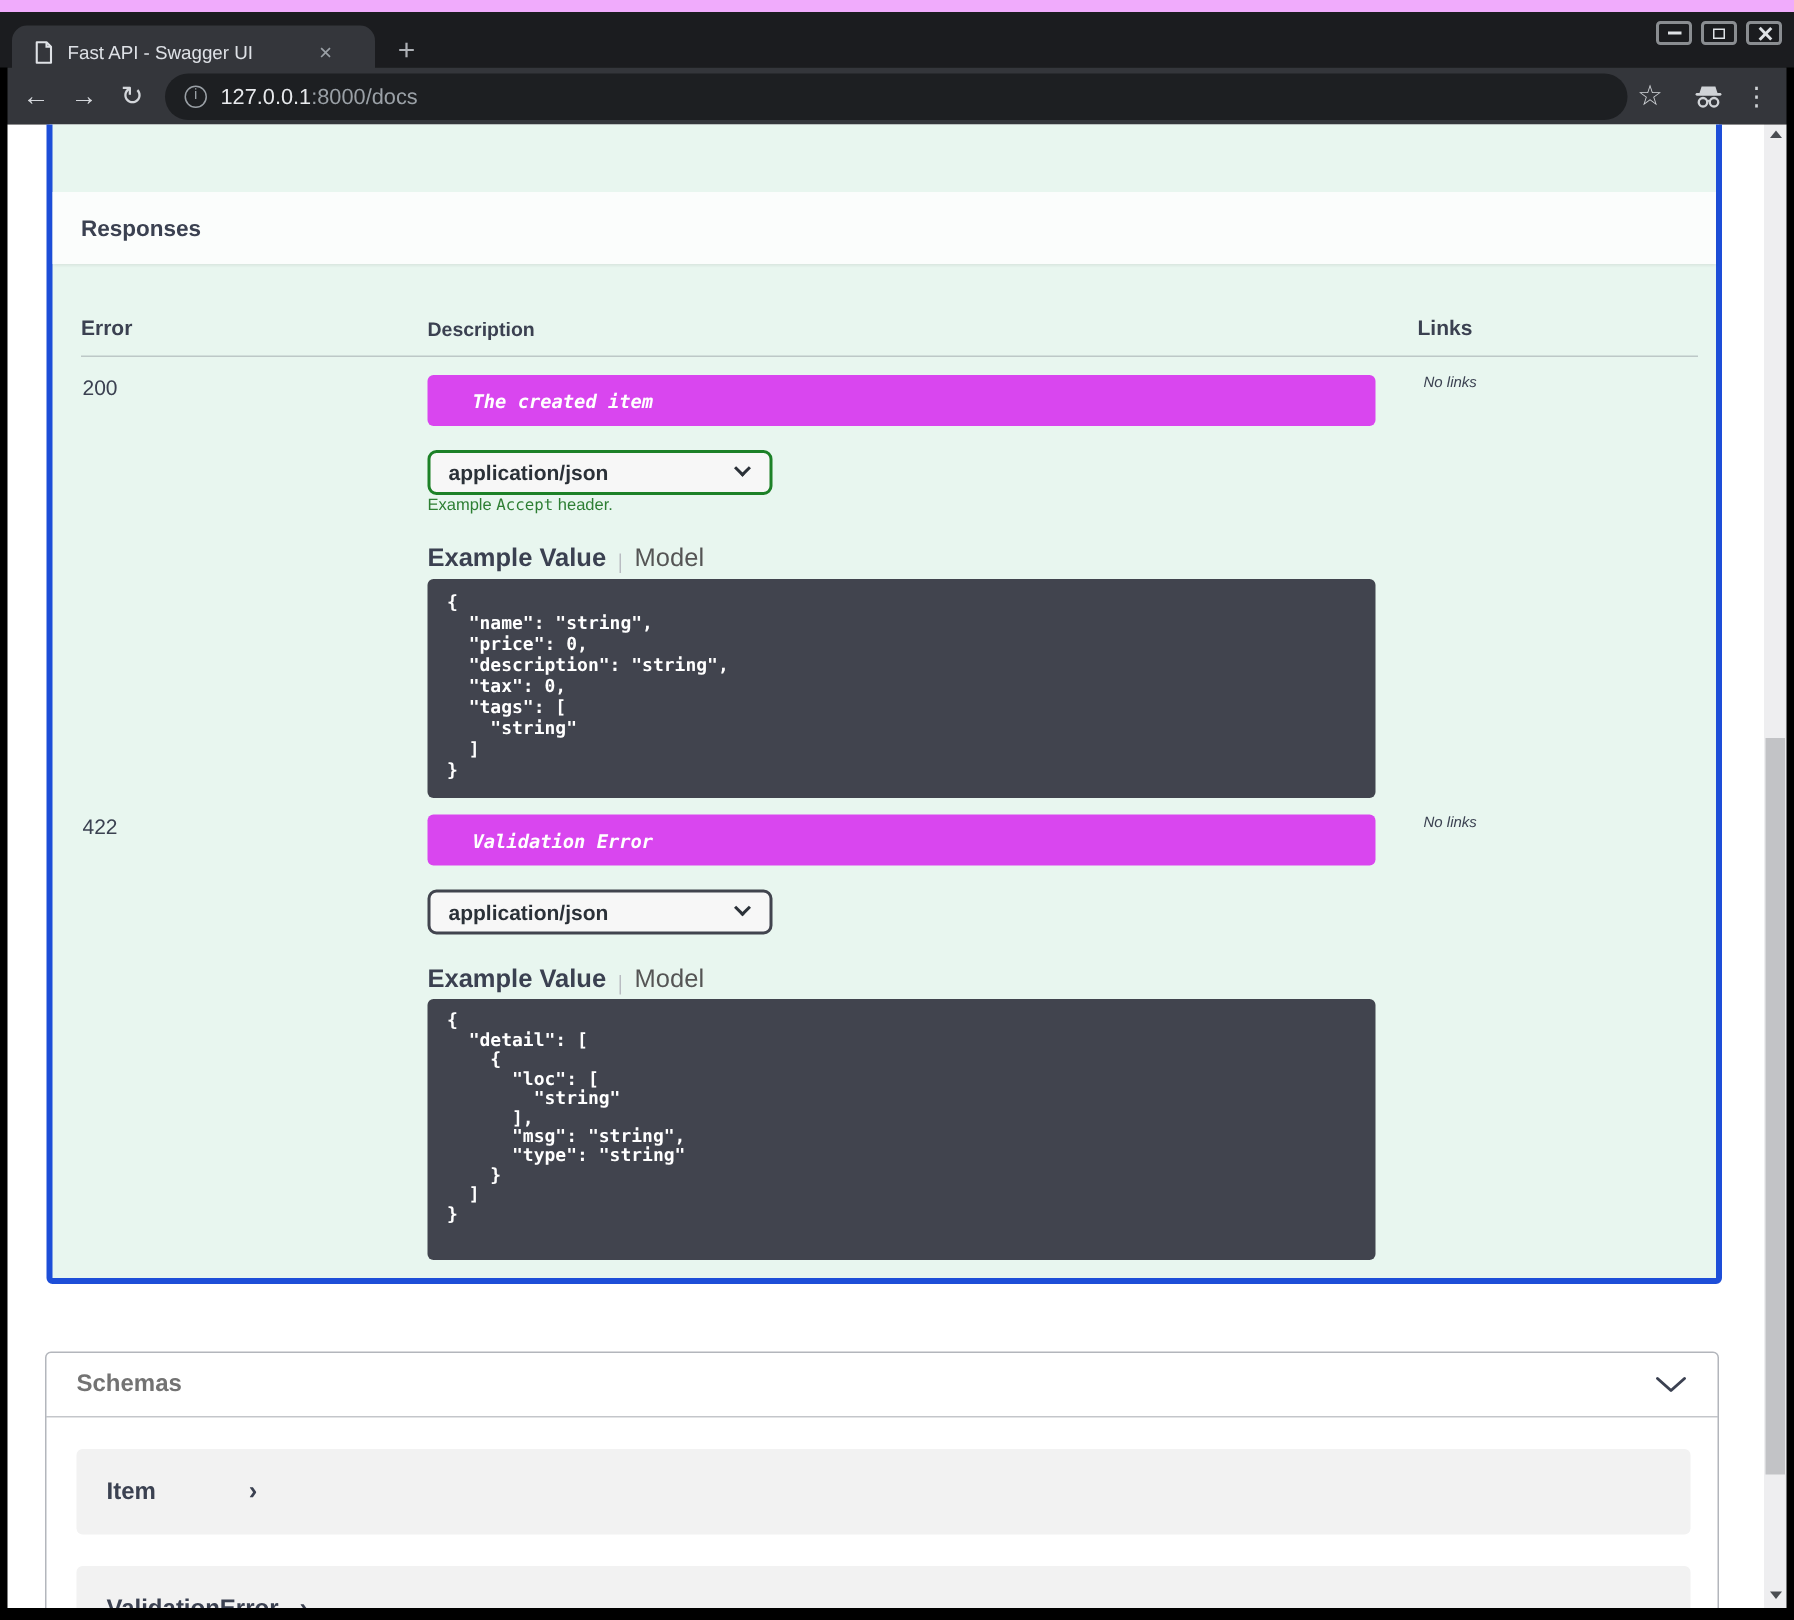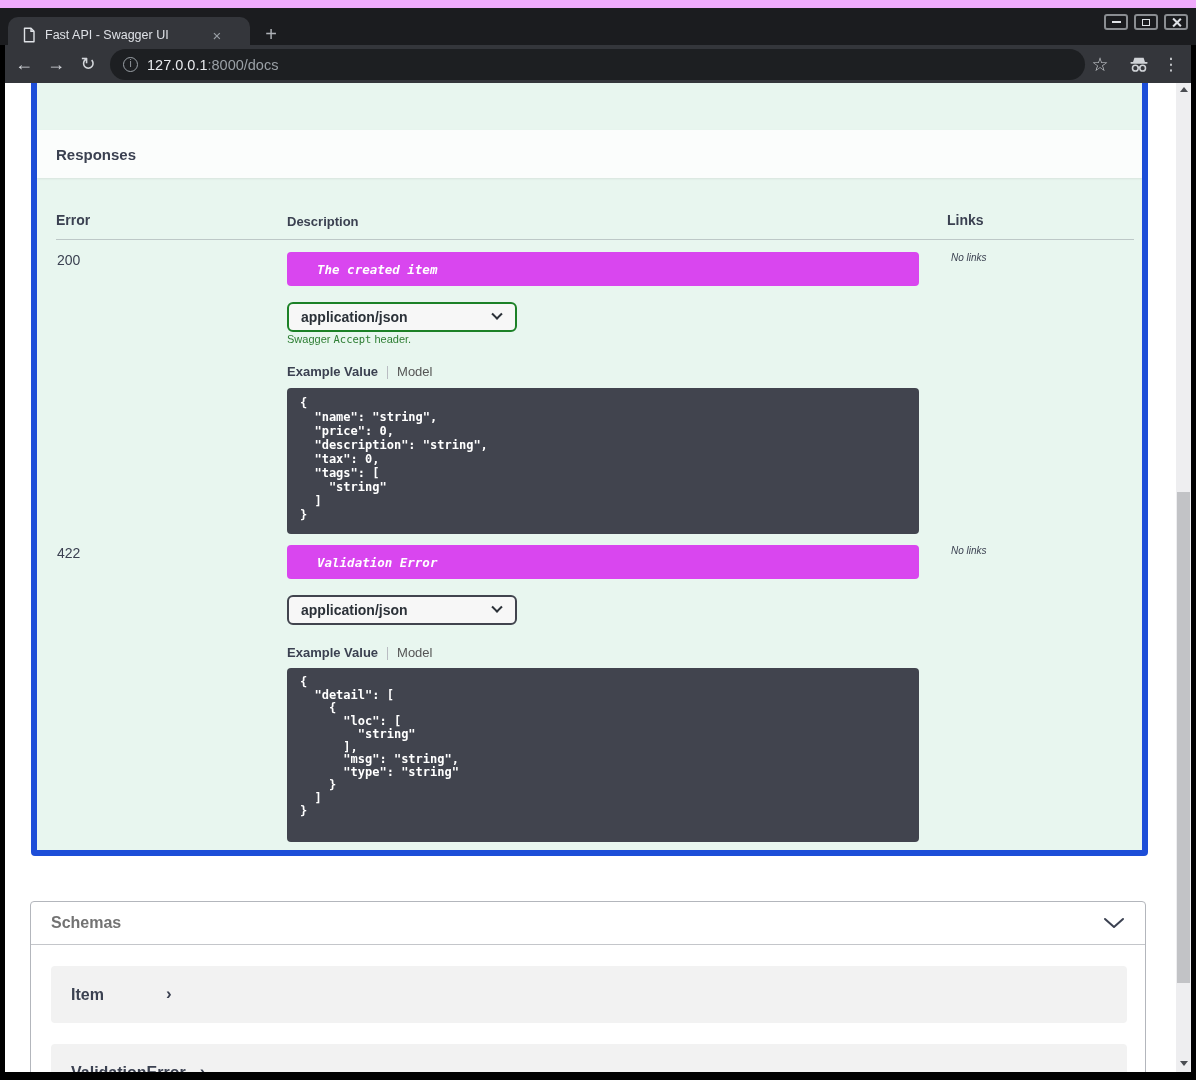--- a/index.html
+++ b/index.html
@@ -54,21 +54,21 @@
   .tb-icon { position:absolute; top:0; height:38px; display:flex; align-items:center; justify-content:center; color:#d0d3d7; }
   .star-icon { left:1084px; width:22px; font-size:19px; }
   .incog-icon { left:1121px; width:26px; }
   .menu-icon { left:1157px; width:18px; font-size:17px; letter-spacing:0; }
 
   
   .content { left:5px; top:83px; width:1171px; height:989px; background:#fff; overflow:hidden; }
 
   .opblock {
     left:26px; top:-25px; width:1117px; height:798px;
-    background:#e8f6ef; border:6px solid #1d4ed8; border-radius:4px;
+    background:#e8f6ef; border:4px solid #1d4ed8; border-radius:4px;
   }
   .responses-header {
     position:absolute; left:0; top:66px; right:0; height:48px;
     background:rgba(255,255,255,.8); box-shadow:0 1px 2px rgba(0,0,0,.08);
     display:flex; align-items:center; padding-left:19px;
     font-size:15px; font-weight:700; color:#3b4151;
   }
   .th { position:absolute; font-weight:700; color:#3b4151; }
   .th-code { left:19px; top:148px; font-size:14px; }
   .th-desc { left:250px; top:150px; font-size:13px; }
@@ -88,21 +88,21 @@
     display:flex; align-items:center; justify-content:space-between; padding:0 14px 0 12px;
     font-size:14px; font-weight:700; color:#2b3138;
   }
   .ct-green { border:2.5px solid #1c8127; }
   .ct-dark  { border:2px solid #41444e; }
   .chev-sm { width:8px; height:8px; border-right:2px solid #2b3138; border-bottom:2px solid #2b3138;
     transform:rotate(45deg) translate(-2px,-2px); }
   .accept-note { position:absolute; left:250px; font-size:11px; color:#2d7e33; }
   .accept-note .mono { font-family:"DejaVu Sans Mono", monospace; font-size:10.5px; }
 
-  .ex-tabs { position:absolute; left:250px; display:flex; align-items:flex-end; font-size:13px; }
+  .ex-tabs { position:absolute; left:250px; display:flex; align-items:flex-end; font-size:17px; }
   .ex-tab-active { font-weight:700; color:#3b4151; }
   .ex-tab-divider { width:1px; height:13px; background:#b9bcc2; margin:0 9px; }
   .ex-tab { color:#555; }
 
   .code-block {
     position:absolute; left:250px; width:632px; background:#41444e; border-radius:4px;
     padding:8px 13px; overflow:hidden;
   }
   .code-block pre {
     font-family:"DejaVu Sans Mono", monospace; font-size:12px; font-weight:700; color:#fff;
@@ -205,21 +205,21 @@
     <div class="th-rule"></div>
 
     <span class="resp-code" style="top:188px;">200</span>
     <div class="desc-box" style="top:188px;">
       <span>The created item</span>
     </div>
     <div class="ct-select ct-green" style="top:238px;">
       <span>application/json</span>
       <span class="chev-sm"></span>
     </div>
-    <div class="accept-note" style="top:269px;"><span>Swagger </span><span class="mono">Accept</span><span> header.</span></div>
+    <div class="accept-note" style="top:269px;"><span>Example </span><span class="mono">Accept</span><span> header.</span></div>
     <div class="ex-tabs" style="top:300px;">
       <span class="ex-tab-active">Example Value</span>
       <span class="ex-tab-divider"></span>
       <span class="ex-tab">Model</span>
     </div>
     <div class="code-block code-200">
       <pre>{
   "name": "string",
   "price": 0,
   "description": "string",

